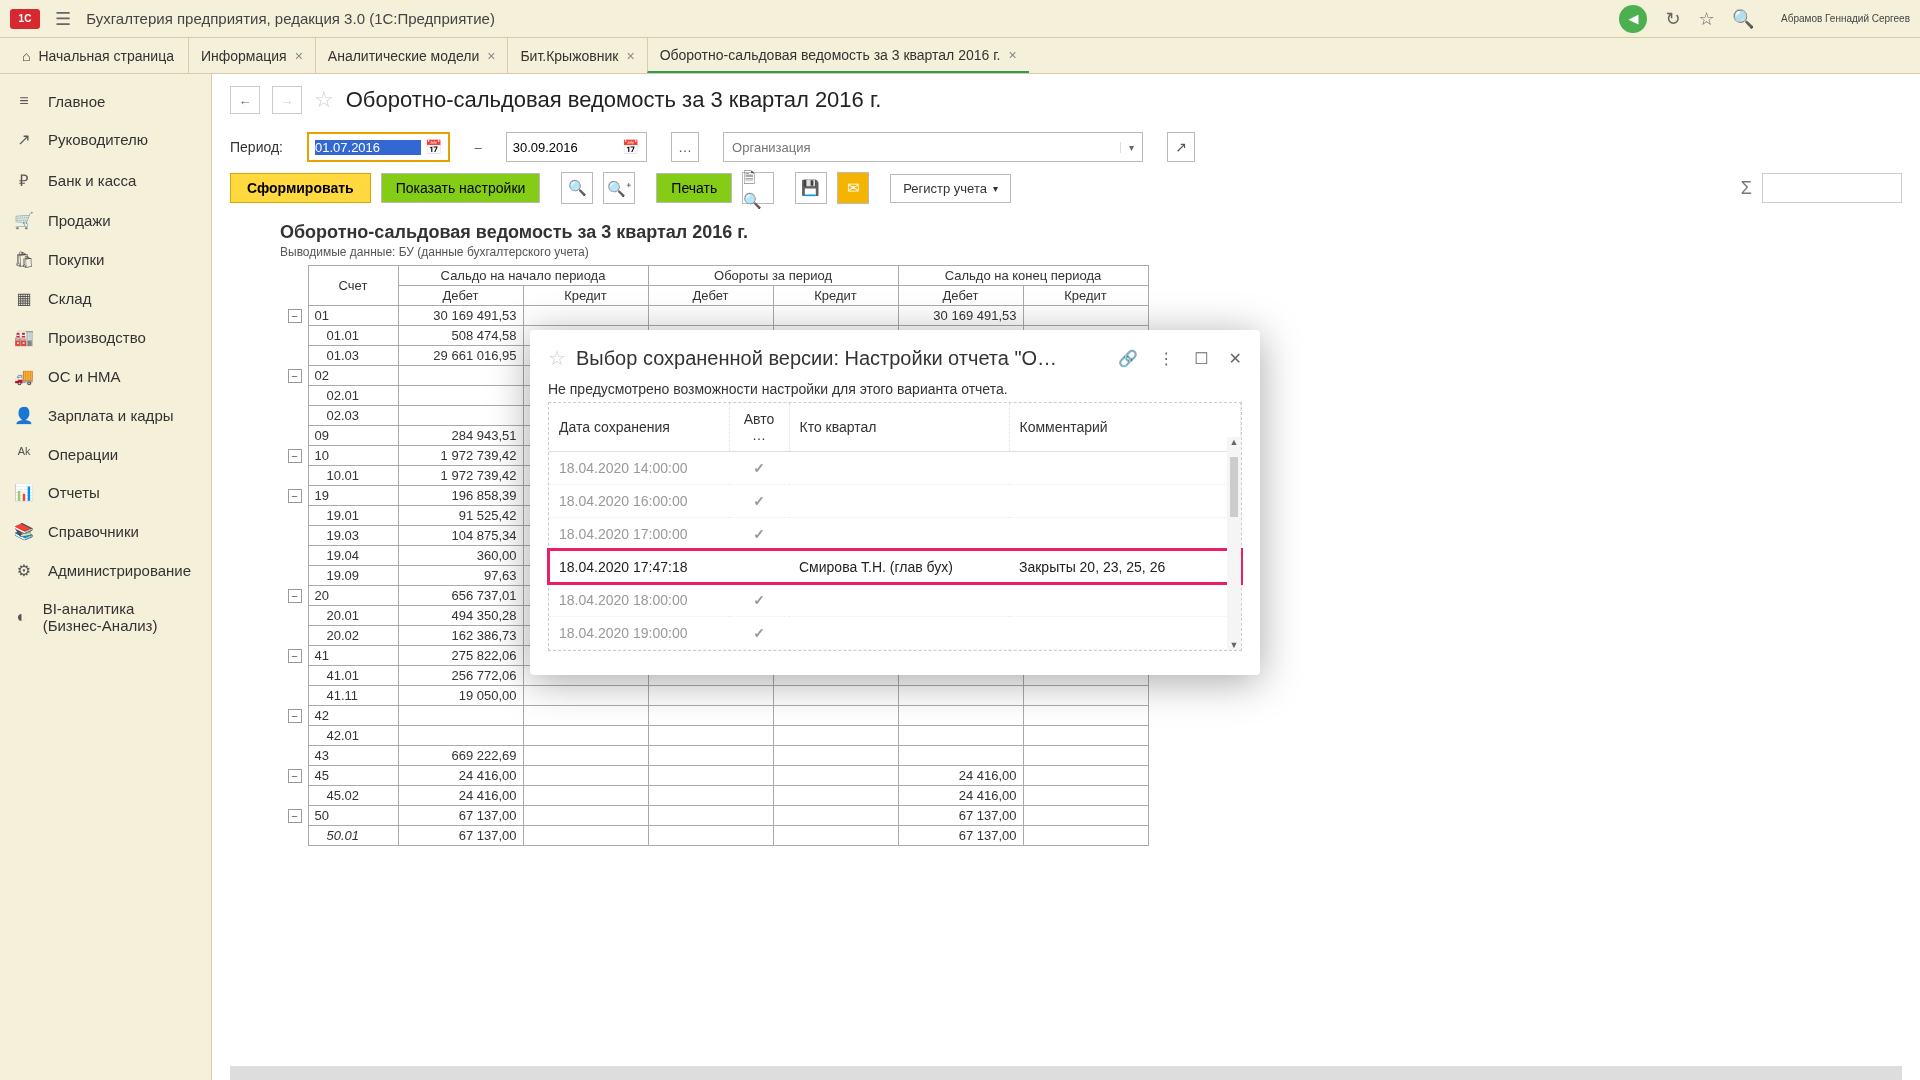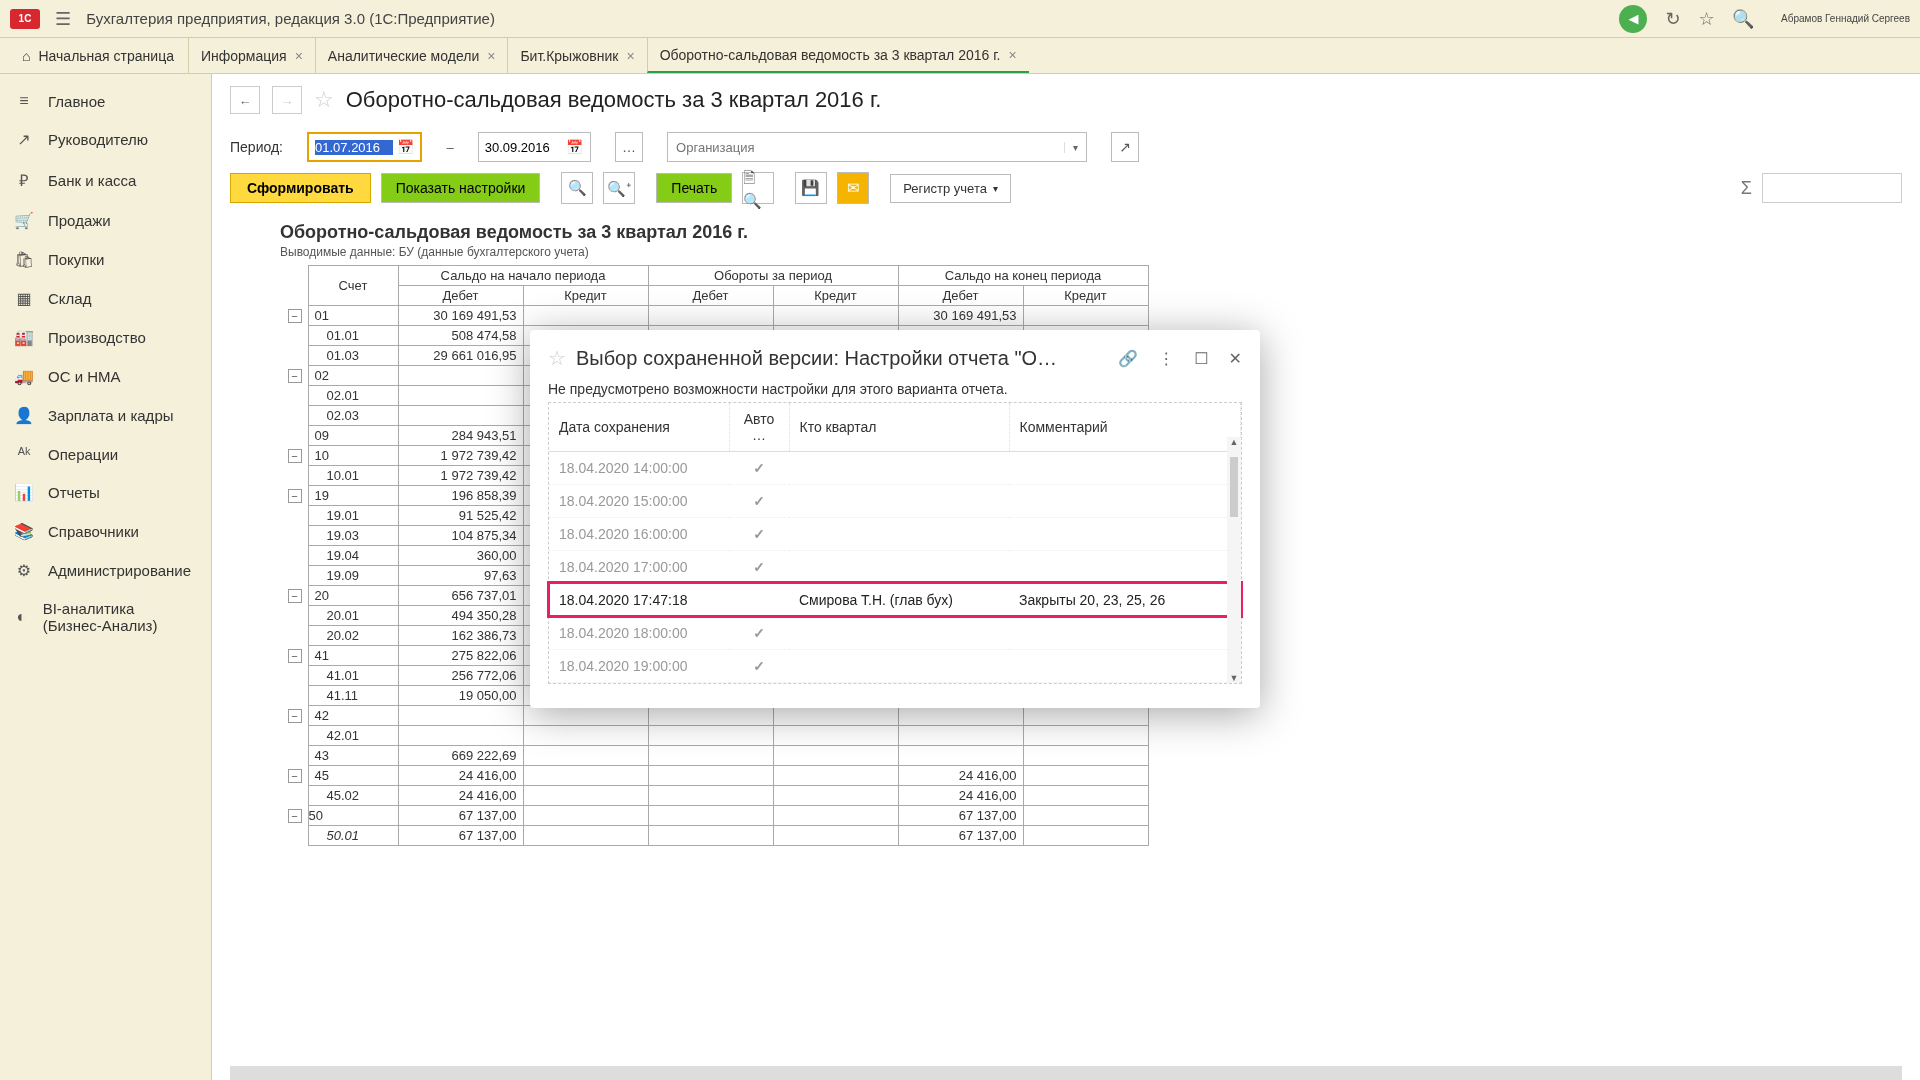--- a/index.html
+++ b/index.html
@@ -32,21 +32,21 @@
 
 .rpt-header { padding: 12px 18px 8px; background: #fff; }
 .rpt-title-row { display: flex; align-items: center; gap: 12px; }
 .rpt-title-row .navbtn { width: 30px; height: 28px; border: 1px solid #ccc; background: #fff; display: flex; align-items: center; justify-content: center; cursor: pointer; color: #666; }
 .rpt-title-row .star { color: #ccc; font-size: 22px; }
 .rpt-title-row h1 { font-size: 22px; font-weight: normal; color: #222; }
 .period-row { display: flex; align-items: center; gap: 24px; padding: 10px 18px 4px; }
 .period-row label { font-size: 14px; color: #333; }
 .date-input { border: 2px solid #e8a200; background: #fff; height: 30px; display: flex; align-items: center; padding: 0 6px; }
 .date-input.sel input { background: #3367d1; color: #fff; }
-.date-input input { border: none; outline: none; width: 78px; font-size: 13px; }
+.date-input input { border: none; outline: none; width: 106px; font-size: 13px; }
 .date-input .cal { color: #666; margin-left: 4px; font-size: 14px; }
 .date-input.plain { border: 1px solid #bbb; }
 .dash { color: #555; }
 .orgbox { border: 1px solid #bbb; height: 30px; flex: 0 0 420px; display: flex; align-items: center; }
 .orgbox input { border: none; outline: none; flex: 1; padding: 0 8px; font-size: 13px; color: #999; }
 .orgbox .dd { width: 22px; text-align: center; border-left: 1px solid #ddd; color: #666; font-size: 10px; }
 .sqbtn { width: 28px; height: 30px; border: 1px solid #bbb; display: flex; align-items: center; justify-content: center; cursor: pointer; color: #555; font-size: 14px; }
 
 .action-row { display: flex; align-items: center; gap: 10px; padding: 6px 18px 12px; }
 .btn-yellow { background: #ffd93d; border: 1px solid #d4a800; padding: 6px 16px; font-size: 14px; cursor: pointer; font-weight: bold; }
@@ -508,21 +508,21 @@
               <td class="acc" style="padding-left: 18px;">45.02</td>
               <td>24 416,00</td>
               <td></td>
               <td></td>
               <td></td>
               <td>24 416,00</td>
               <td></td>
             </tr>
             <tr>
               <td class="expcol"><span class="expbtn">−</span></td>
-              <td class="acc" style="padding-left: 0; margin-top: 33px;">50</td>
+              <td class="acc" style="padding-left: 6px; margin-top: 33px;">50</td>
               <td>67 137,00</td>
               <td></td>
               <td></td>
               <td></td>
               <td>67 137,00</td>
               <td></td>
             </tr>
             <tr>
               <td class="expcol"></td>
               <td class="acc" style="padding-left: 18px; font-style: italic;">50.01</td>
@@ -561,26 +561,20 @@
         </tr>
       </thead>
       <tbody id="dtbody">
           <tr>
             <td class="c1">18.04.2020 14:00:00</td>
             <td class="c2 check">✓</td>
             <td class="c3"></td>
             <td></td>
           </tr>
           <tr>
-            <td class="c1">18.04.2020 15:00:00</td>
-            <td class="c2 check">✓</td>
-            <td class="c3"></td>
-            <td></td>
-          </tr>
-          <tr>
             <td class="c1">18.04.2020 16:00:00</td>
             <td class="c2 check">✓</td>
             <td class="c3"></td>
             <td></td>
           </tr>
           <tr>
             <td class="c1">18.04.2020 17:00:00</td>
             <td class="c2 check">✓</td>
             <td class="c3"></td>
             <td></td>

